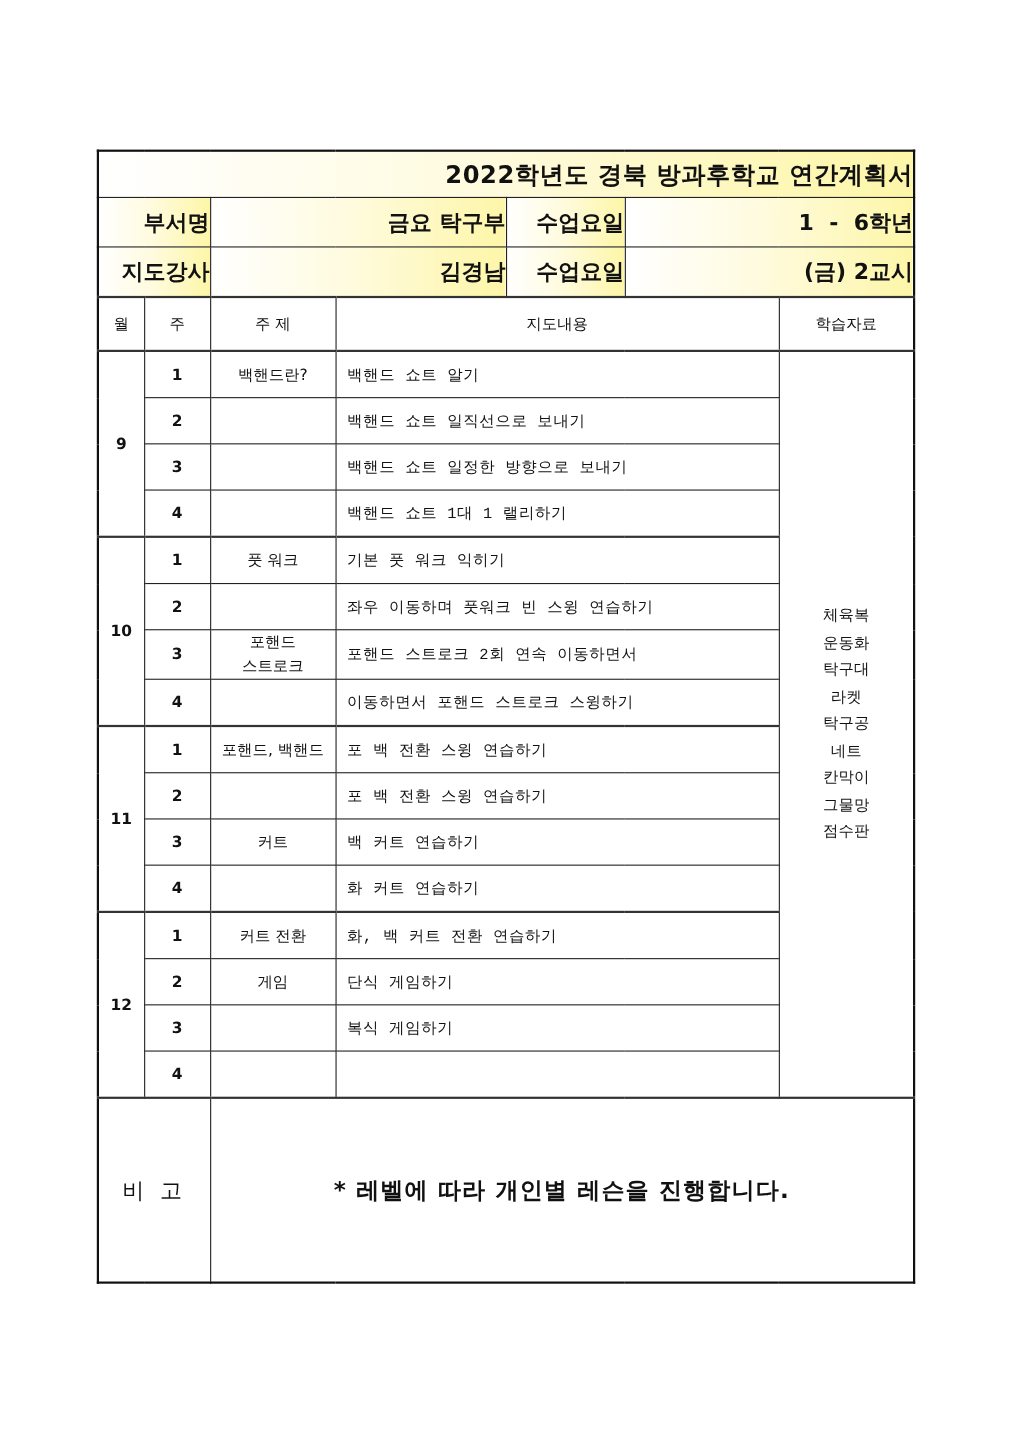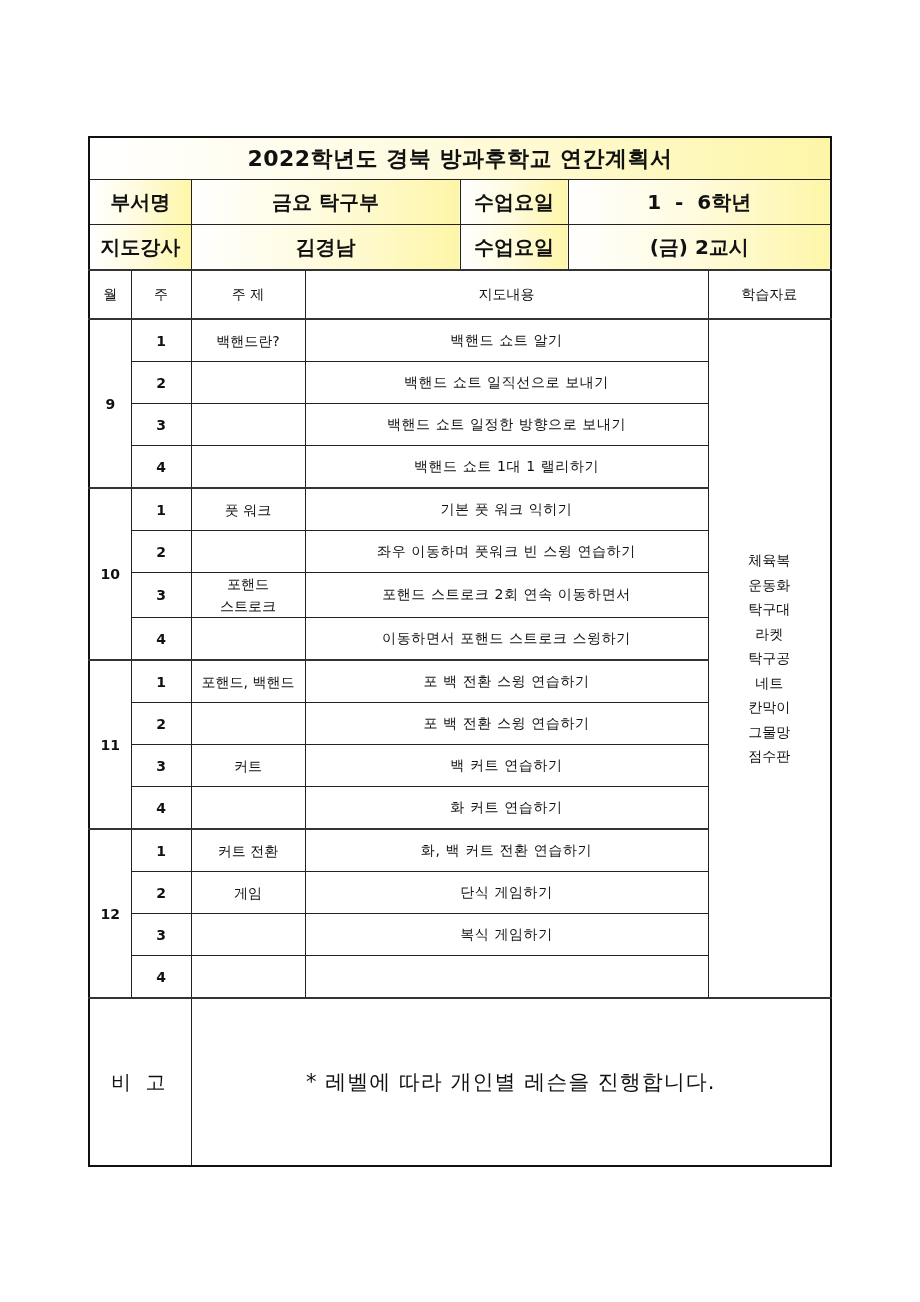--- a/index.html
+++ b/index.html
@@ -1,32 +1,32 @@
 <!DOCTYPE html>
 <html><head>
 <meta charset="utf-8">
 <style>
   html, body { margin:0; padding:0; background:#ffffff; }
   body { width:920px; height:1302px; position:relative; font-family:"DejaVu Sans", "Liberation Sans", sans-serif; color:#111; }
   .sheet { position:absolute; left:88px; top:136px; width:742px; }
   table { border-collapse:collapse; width:742px; table-layout:fixed; }
   td { border:1px solid #222; text-align:center; vertical-align:middle; padding:0; }
   .outer { border:2px solid #111; }
-  .grad { background:linear-gradient(90deg, #ffffff 0%, #fffbe0 45%, #fdf6a8 100%); }
+  .grad { background:linear-gradient(90deg, #ffffff 0%, #fffbe0 45%, #fdf6a8 100%);text-align:right; }
   .title-cell { height:41px; font-size:22px; font-weight:bold; letter-spacing:0.5px; }
   .hdr-row td { height:44px; font-size:20px; font-weight:bold; }
   .colhead td { height:47px; font-size:14px; font-weight:normal; }
   .data td { height:41px; font-size:14px; }
   .data td.wk { font-weight:bold; }
   .data td.month { font-weight:bold; font-size:14px; }
-  .data td.content { text-align:center; letter-spacing:0.6px; }
+  .data td.content { text-align:left; padding-left:10px; letter-spacing:0.6px;font-family:Liberation Mono, monospace; }
   .data td.topic { font-size:14px; line-height:22px;margin-left:24px; }
   .mat { font-size:14px; line-height:24.5px; }
   .remark-label { height:166px; font-size:20px; letter-spacing:4px; }
-  .remark-text { font-size:21px; font-weight:normal; letter-spacing:1px;margin-top:48px; }
+  .remark-text { font-size:21px; font-weight:bold; letter-spacing:1px;margin-top:48px; }
   .thick-top td { border-top:2px solid #333; }
 </style>
 </head>
 <body>
 
 <div class="sheet">
 <table class="outer">
   <colgroup>
     <col style="width:42px">
     <col style="width:60px">

